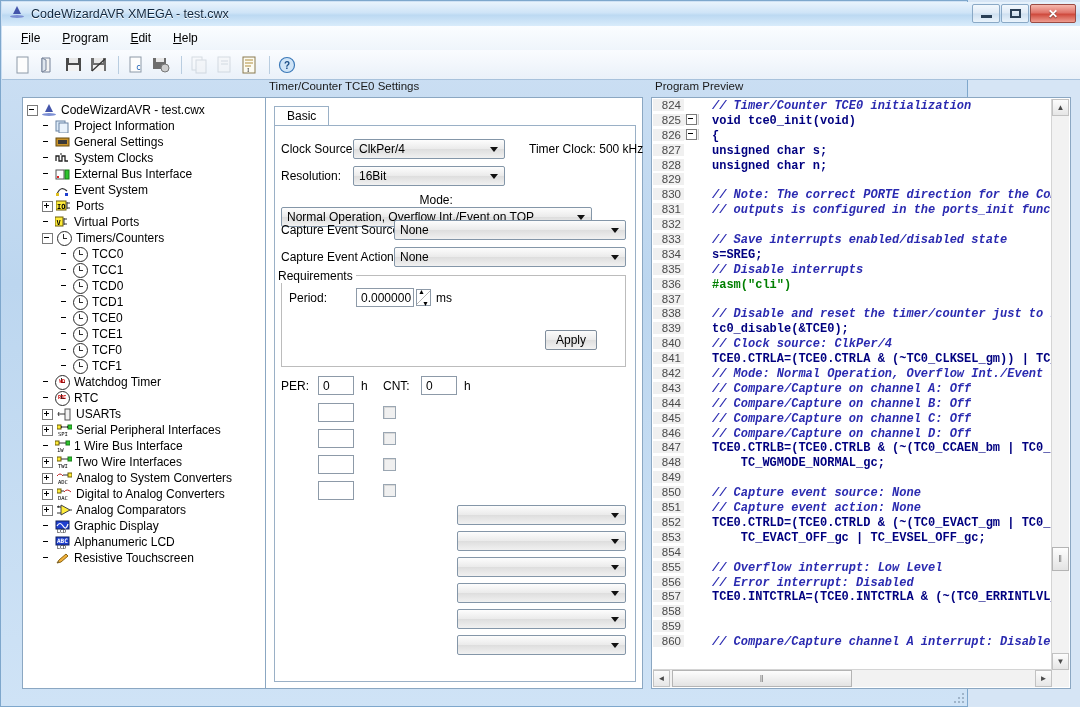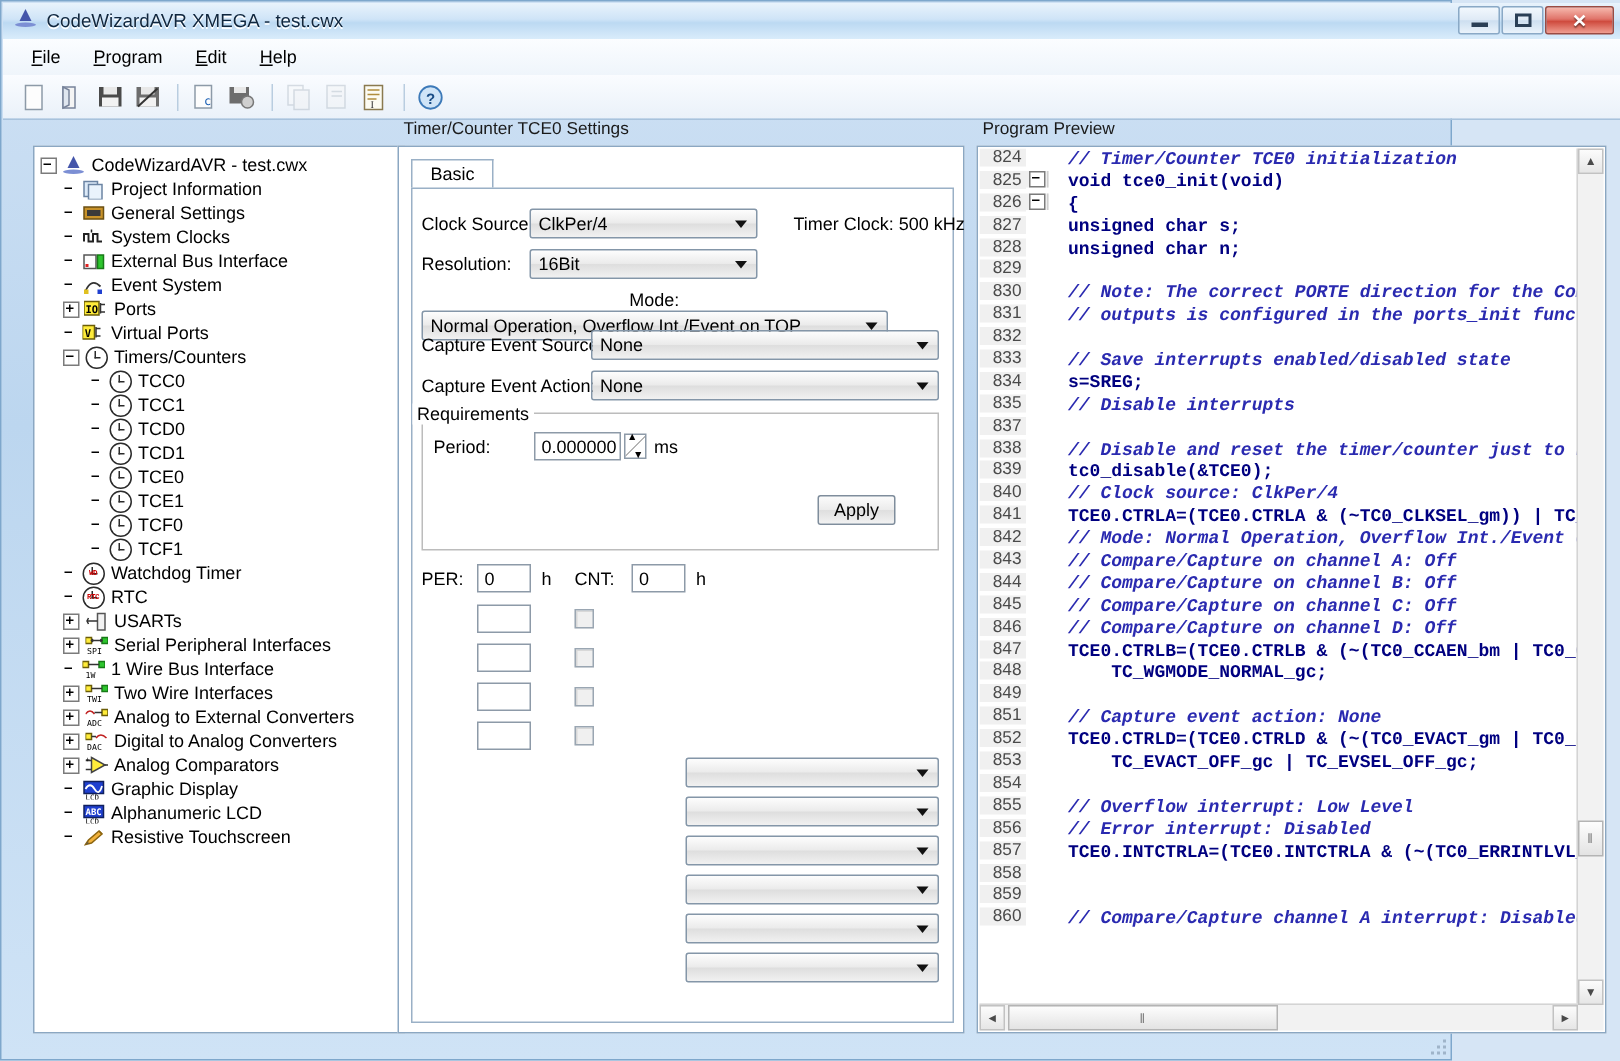--- a/index.html
+++ b/index.html
@@ -592,21 +592,21 @@
             <span class="indent" style="width: 15px;"></span>
             <span class="tog plus"></span>
             <span class="ticon" style="display: flex; align-items: center; justify-content: center;">
               <svg width="15" height="13">
                 <path d="M0 4 q3 -4 6 0" stroke="#c02020" fill="none"></path>
                 <rect x="11" y="1" width="4" height="4" fill="#ffec3a" stroke="#6b5d07"></rect>
                 <path d="M6 3 h5" stroke="#333"></path>
                 <text x="1" y="12" font-size="5.5" font-family="monospace" fill="#000">ADC</text>
               </svg>
             </span>
-            <span class="tlabel">Analog to External Converters</span>
+            <span class="tlabel">Analog to System Converters</span>
           </div>
           <div class="tnode">
             <span class="indent" style="width: 15px;"></span>
             <span class="tog plus"></span>
             <span class="ticon" style="display: flex; align-items: center; justify-content: center;">
               <svg width="15" height="13">
                 <rect x="0" y="1" width="4" height="4" fill="#ffec3a" stroke="#6b5d07"></rect>
                 <path d="M7 4 q3 -4 7 0" stroke="#c02020" fill="none"></path>
                 <path d="M4 3 h3" stroke="#333"></path>
                 <text x="1" y="12" font-size="5.5" font-family="monospace" fill="#000">DAC</text>
@@ -817,33 +817,35 @@
           <div class="code-line"><span class="gutter">826</span><span class="foldcol"><span class="foldbox"></span></span><span class="marginbar"></span><span class="codetext c-plain">{</span></div>
           <div class="code-line"><span class="gutter">827</span><span class="foldcol"></span><span class="marginbar"></span><span class="codetext c-plain">unsigned char s;</span></div>
           <div class="code-line"><span class="gutter">828</span><span class="foldcol"></span><span class="marginbar"></span><span class="codetext c-plain">unsigned char n;</span></div>
           <div class="code-line"><span class="gutter">829</span><span class="foldcol"></span><span class="marginbar"></span><span class="codetext c-plain"></span></div>
           <div class="code-line"><span class="gutter">830</span><span class="foldcol"></span><span class="marginbar"></span><span class="codetext c-comment">// Note: The correct PORTE direction for the Compare</span></div>
           <div class="code-line"><span class="gutter">831</span><span class="foldcol"></span><span class="marginbar"></span><span class="codetext c-comment">// outputs is configured in the ports_init function.</span></div>
           <div class="code-line"><span class="gutter">832</span><span class="foldcol"></span><span class="marginbar"></span><span class="codetext c-plain"></span></div>
           <div class="code-line"><span class="gutter">833</span><span class="foldcol"></span><span class="marginbar"></span><span class="codetext c-comment">// Save interrupts enabled/disabled state</span></div>
           <div class="code-line"><span class="gutter">834</span><span class="foldcol"></span><span class="marginbar"></span><span class="codetext c-plain">s=SREG;</span></div>
           <div class="code-line"><span class="gutter">835</span><span class="foldcol"></span><span class="marginbar"></span><span class="codetext c-comment">// Disable interrupts</span></div>
+          <div class="code-line"><span class="gutter">836</span><span class="foldcol"></span><span class="marginbar"></span><span class="codetext c-pre">#asm("cli")</span></div>
           <div class="code-line"><span class="gutter">837</span><span class="foldcol"></span><span class="marginbar"></span><span class="codetext c-plain"></span></div>
           <div class="code-line"><span class="gutter">838</span><span class="foldcol"></span><span class="marginbar"></span><span class="codetext c-comment">// Disable and reset the timer/counter just to be su</span></div>
           <div class="code-line"><span class="gutter">839</span><span class="foldcol"></span><span class="marginbar"></span><span class="codetext c-plain">tc0_disable(&amp;TCE0);</span></div>
           <div class="code-line"><span class="gutter">840</span><span class="foldcol"></span><span class="marginbar"></span><span class="codetext c-comment">// Clock source: ClkPer/4</span></div>
           <div class="code-line"><span class="gutter">841</span><span class="foldcol"></span><span class="marginbar"></span><span class="codetext c-plain">TCE0.CTRLA=(TCE0.CTRLA &amp; (~TC0_CLKSEL_gm)) | TC_CLKS</span></div>
           <div class="code-line"><span class="gutter">842</span><span class="foldcol"></span><span class="marginbar"></span><span class="codetext c-comment">// Mode: Normal Operation, Overflow Int./Event on TO</span></div>
           <div class="code-line"><span class="gutter">843</span><span class="foldcol"></span><span class="marginbar"></span><span class="codetext c-comment">// Compare/Capture on channel A: Off</span></div>
           <div class="code-line"><span class="gutter">844</span><span class="foldcol"></span><span class="marginbar"></span><span class="codetext c-comment">// Compare/Capture on channel B: Off</span></div>
           <div class="code-line"><span class="gutter">845</span><span class="foldcol"></span><span class="marginbar"></span><span class="codetext c-comment">// Compare/Capture on channel C: Off</span></div>
           <div class="code-line"><span class="gutter">846</span><span class="foldcol"></span><span class="marginbar"></span><span class="codetext c-comment">// Compare/Capture on channel D: Off</span></div>
           <div class="code-line"><span class="gutter">847</span><span class="foldcol"></span><span class="marginbar"></span><span class="codetext c-plain">TCE0.CTRLB=(TCE0.CTRLB &amp; (~(TC0_CCAEN_bm | TC0_CCBEN</span></div>
           <div class="code-line"><span class="gutter">848</span><span class="foldcol"></span><span class="marginbar"></span><span class="codetext c-plain">    TC_WGMODE_NORMAL_gc;</span></div>
           <div class="code-line"><span class="gutter">849</span><span class="foldcol"></span><span class="marginbar"></span><span class="codetext c-plain"></span></div>
+          <div class="code-line"><span class="gutter">850</span><span class="foldcol"></span><span class="marginbar"></span><span class="codetext c-comment">// Capture event source: None</span></div>
           <div class="code-line"><span class="gutter">851</span><span class="foldcol"></span><span class="marginbar"></span><span class="codetext c-comment">// Capture event action: None</span></div>
           <div class="code-line"><span class="gutter">852</span><span class="foldcol"></span><span class="marginbar"></span><span class="codetext c-plain">TCE0.CTRLD=(TCE0.CTRLD &amp; (~(TC0_EVACT_gm | TC0_EVSEL</span></div>
           <div class="code-line"><span class="gutter">853</span><span class="foldcol"></span><span class="marginbar"></span><span class="codetext c-plain">    TC_EVACT_OFF_gc | TC_EVSEL_OFF_gc;</span></div>
           <div class="code-line"><span class="gutter">854</span><span class="foldcol"></span><span class="marginbar"></span><span class="codetext c-plain"></span></div>
           <div class="code-line"><span class="gutter">855</span><span class="foldcol"></span><span class="marginbar"></span><span class="codetext c-comment">// Overflow interrupt: Low Level</span></div>
           <div class="code-line"><span class="gutter">856</span><span class="foldcol"></span><span class="marginbar"></span><span class="codetext c-comment">// Error interrupt: Disabled</span></div>
           <div class="code-line"><span class="gutter">857</span><span class="foldcol"></span><span class="marginbar"></span><span class="codetext c-plain">TCE0.INTCTRLA=(TCE0.INTCTRLA &amp; (~(TC0_ERRINTLVL_gm |</span></div>
           <div class="code-line"><span class="gutter">858</span><span class="foldcol"></span><span class="marginbar"></span></div>
           <div class="code-line"><span class="gutter">859</span><span class="foldcol"></span><span class="marginbar"></span><span class="codetext c-plain"></span></div>
           <div class="code-line"><span class="gutter">860</span><span class="foldcol"></span><span class="marginbar"></span><span class="codetext c-comment">// Compare/Capture channel A interrupt: Disabled</span></div>

